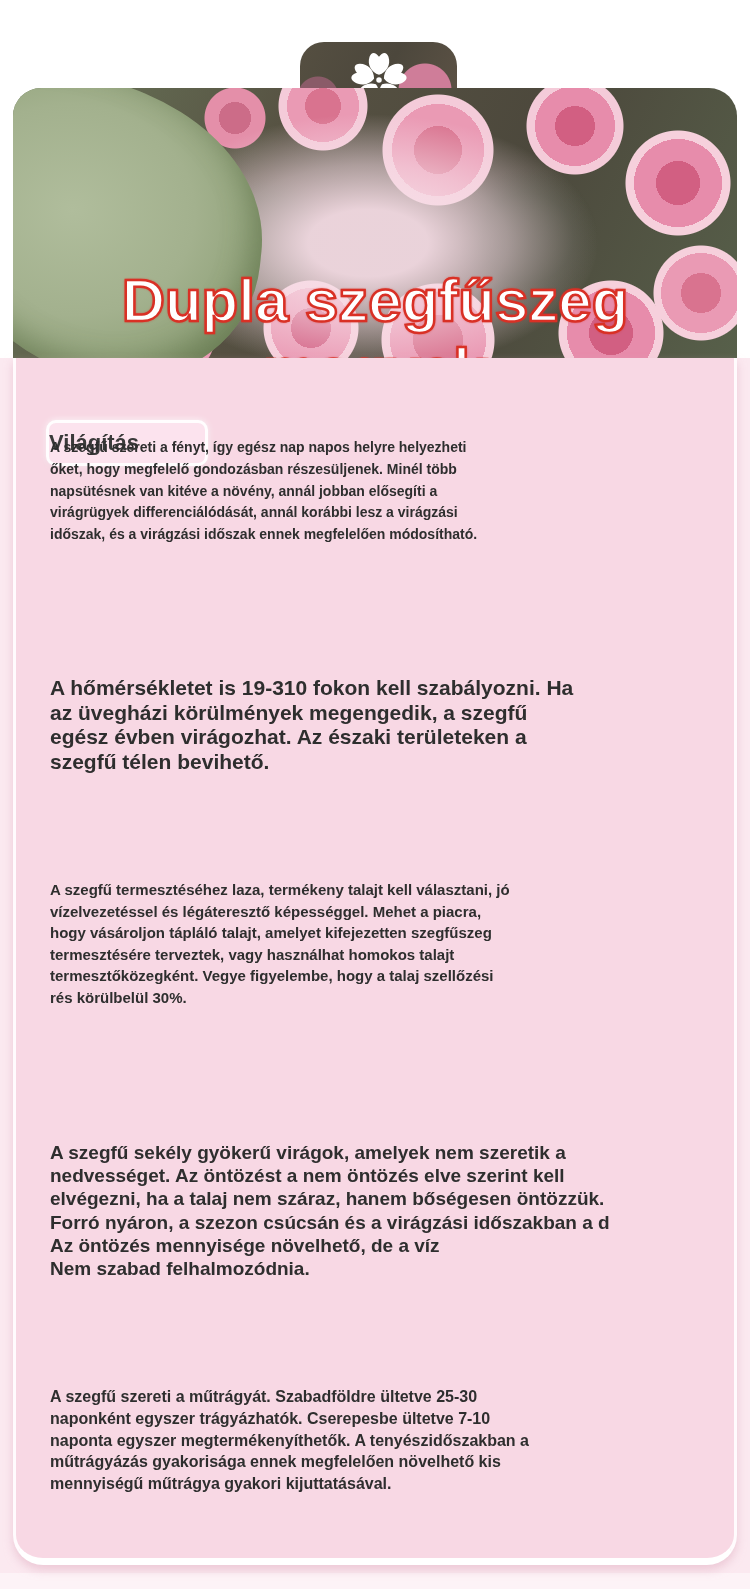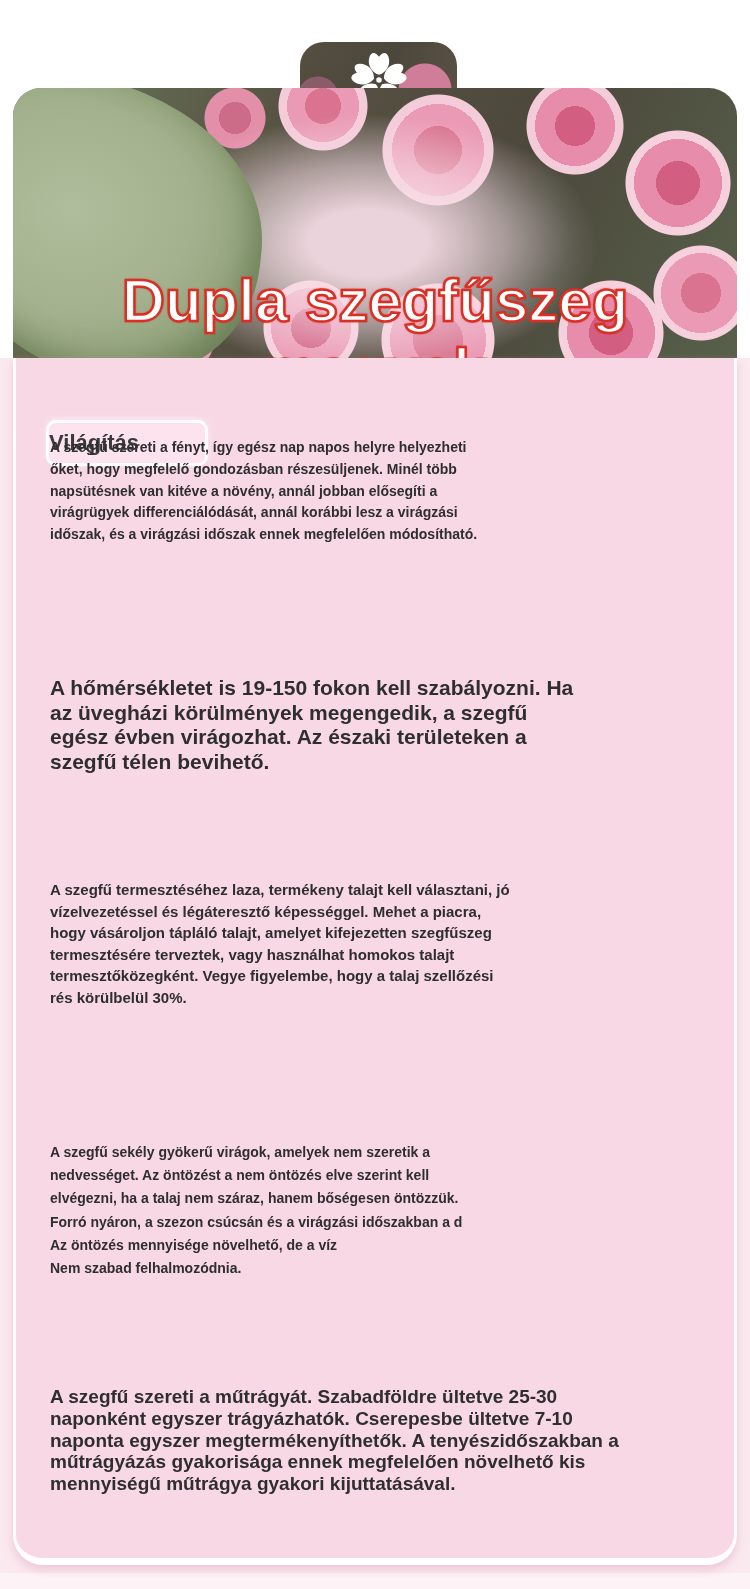--- a/index.html
+++ b/index.html
@@ -83,22 +83,22 @@
   .b5{top:1320px;font-size:15.5px}
 
   
   .para{
     position:absolute;left:50px;width:655px;margin:0;
     color:#2e2e2e;font-weight:bold;white-space:pre-line;
   }
   .p1{top:437px;font-size:14px;line-height:21.8px}
   .p2{top:676px;font-size:21px;line-height:24.6px}
   .p3{top:879px;font-size:15px;line-height:21.6px}
-  .p4{top:1141px;font-size:14px;line-height:23.2px}
-  .p5{top:1386px;font-size:19px;line-height:21.8px}
+  .p4{top:1141px;font-size:19px;line-height:23.2px}
+  .p5{top:1386px;font-size:16px;line-height:21.8px}
 </style>
 </head>
 <body>
 
 <div id="canvas">
 
   <div class="page-tint"></div>
   <div class="page-tint-bottom"></div>
 
   <div class="tab">
@@ -124,21 +124,21 @@
 
   <div class="badge b1">
     <span>Világítás</span>
   </div>
   <p class="para p1">A szegfű szereti a fényt, így egész nap napos helyre helyezheti
 őket, hogy megfelelő gondozásban részesüljenek. Minél több
 napsütésnek van kitéve a növény, annál jobban elősegíti a
 virágrügyek differenciálódását, annál korábbi lesz a virágzási
 időszak, és a virágzási időszak ennek megfelelően módosítható.</p>
 
-  <p class="para p2">A hőmérsékletet is 19-150 fokon kell szabályozni. Ha
+  <p class="para p2">A hőmérsékletet is 19-310 fokon kell szabályozni. Ha
 az üvegházi körülmények megengedik, a szegfű
 egész évben virágozhat. Az északi területeken a
 szegfű télen bevihető.</p>
 
   <p class="para p3">A szegfű termesztéséhez laza, termékeny talajt kell választani, jó
 vízelvezetéssel és légáteresztő képességgel. Mehet a piacra,
 hogy vásároljon tápláló talajt, amelyet kifejezetten szegfűszeg
 termesztésére terveztek, vagy használhat homokos talajt
 termesztőközegként. Vegye figyelembe, hogy a talaj szellőzési
 rés körülbelül 30%.</p>

